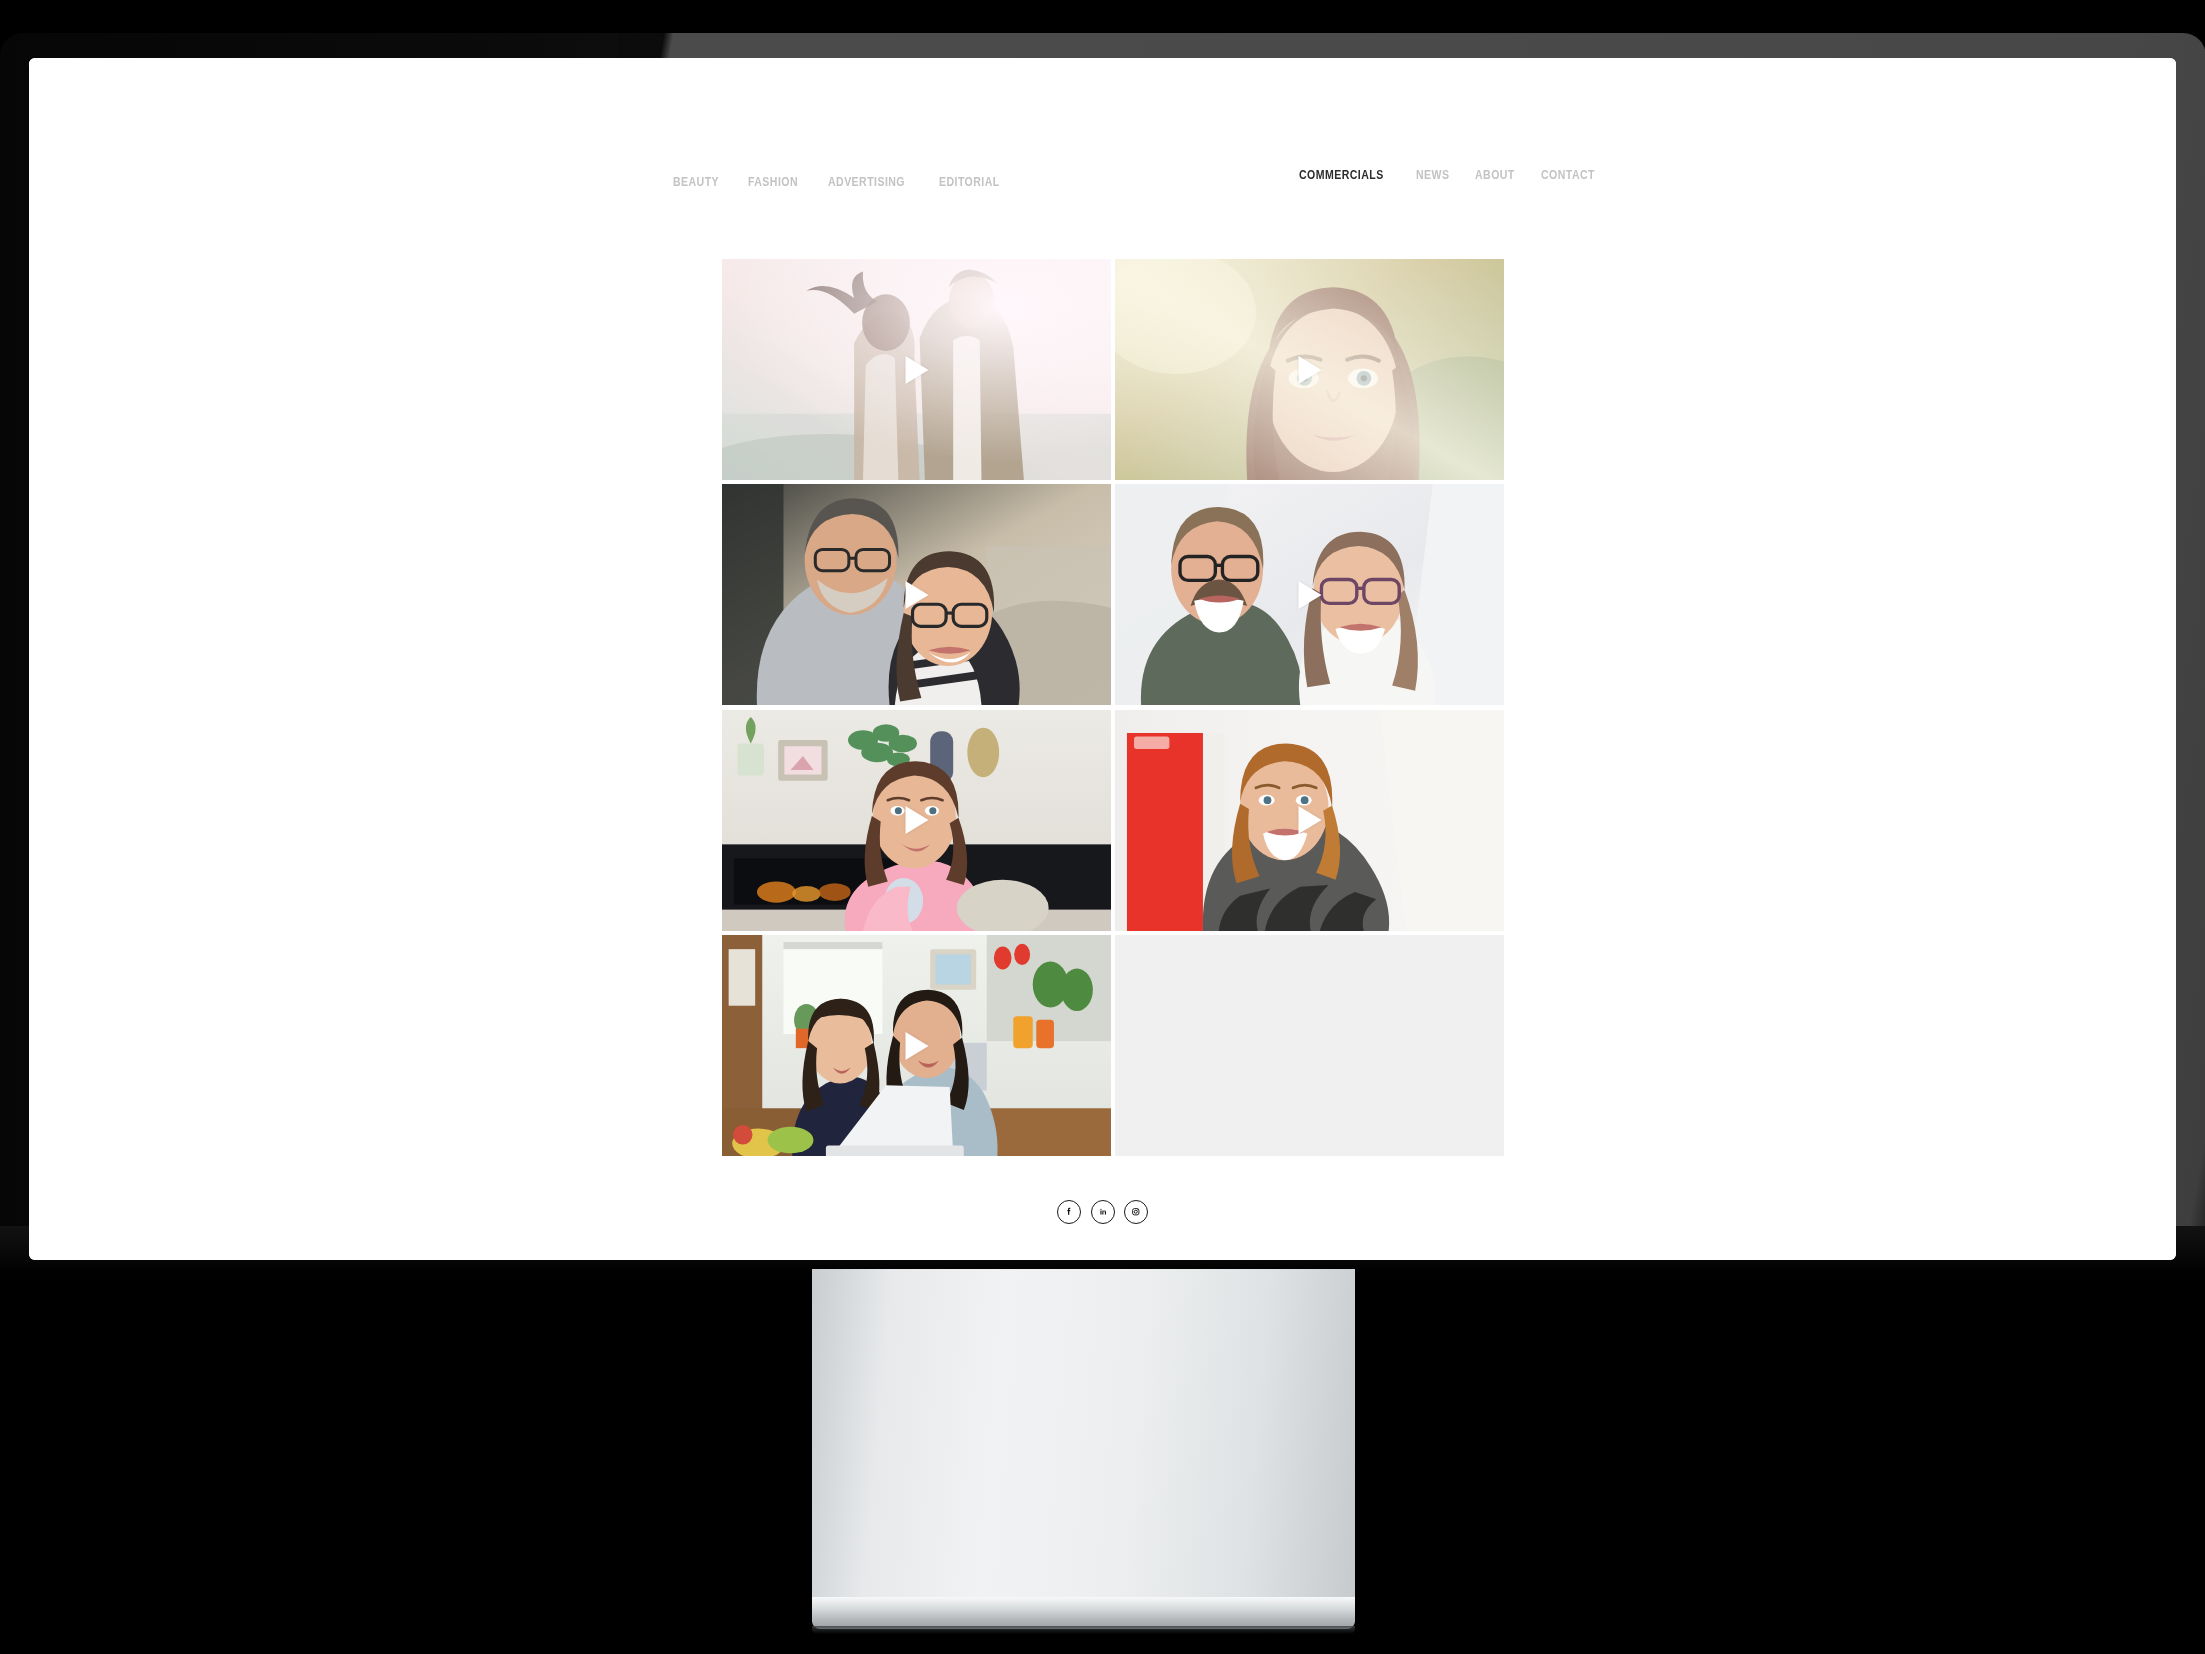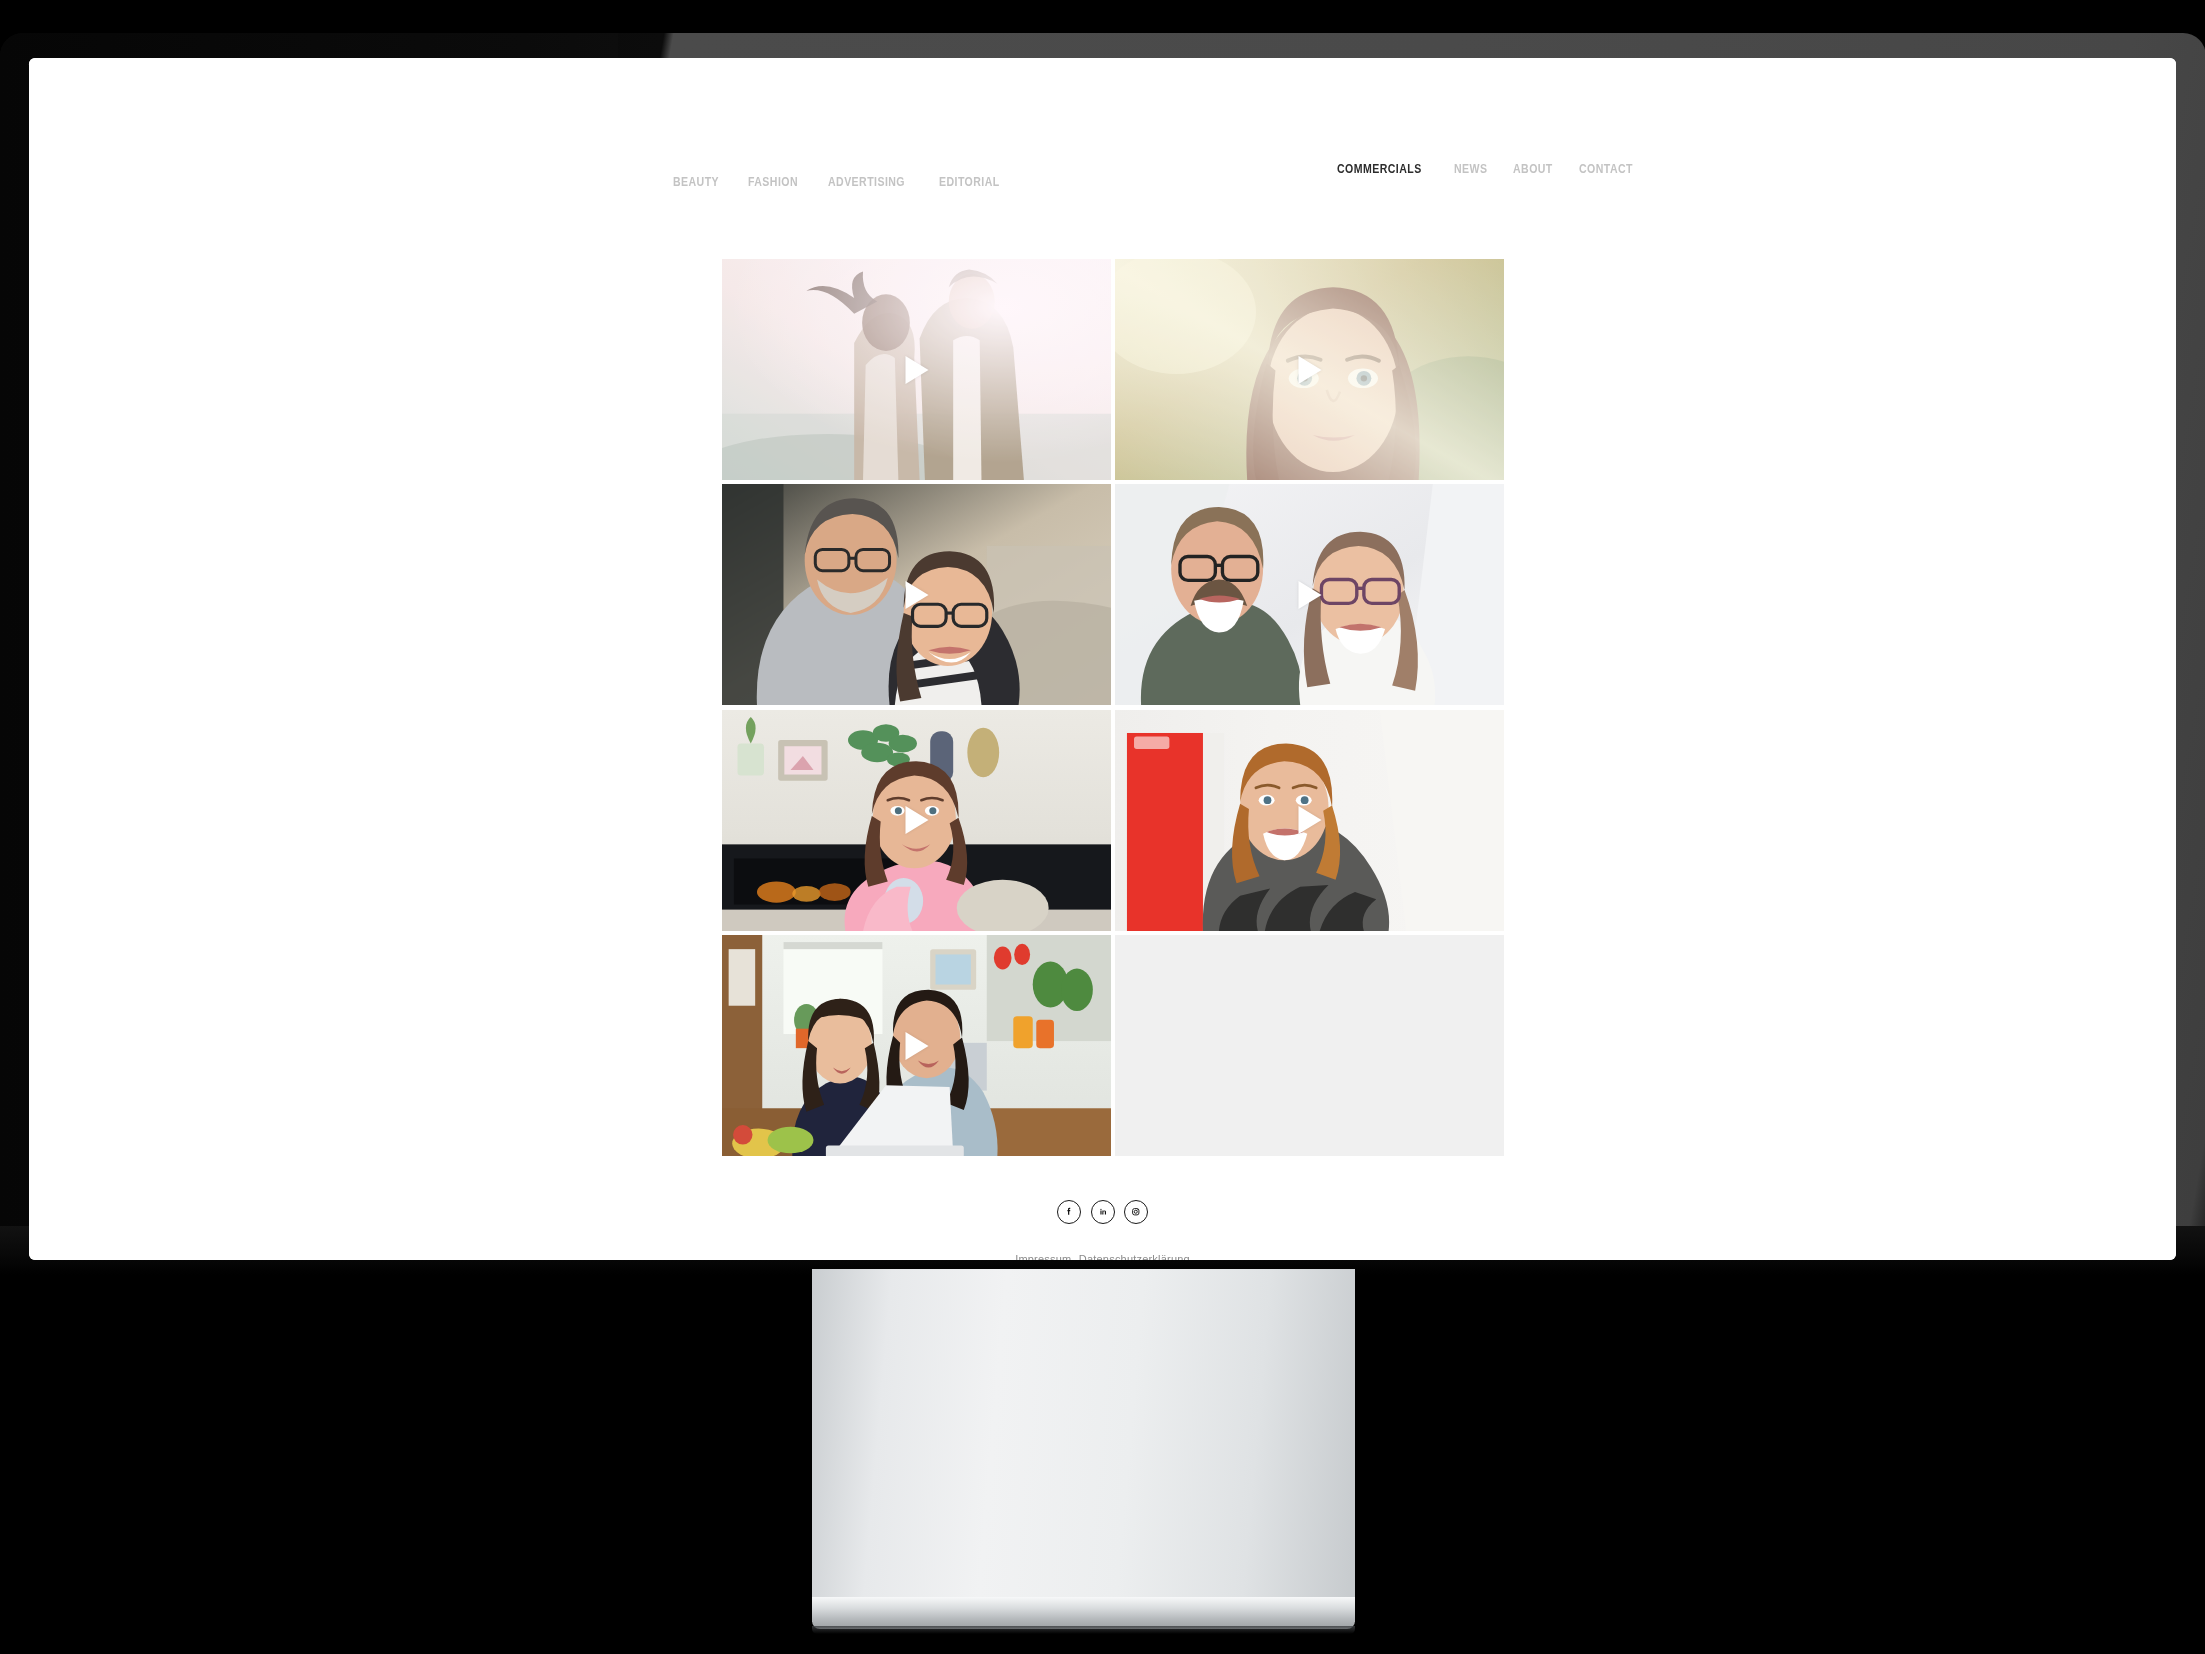--- a/index.html
+++ b/index.html
@@ -121,25 +121,24 @@
     position: absolute;
     left: 644px;
     top: 117px;
     display: flex;
     gap: 23px;
     align-items: flex-start;
   }
   .nav-right {
     position: absolute;
     left: 1270px;
-    top: 104px;
+    top: 110px;
     display: flex;
     gap: 21px;
     align-items: baseline;
-    margin-left: 38px;
   }
   .nav-link {
     font-family: "Liberation Sans", sans-serif;
     font-size: 12px;
     letter-spacing: 0.5px;
     color: #c3c3c3;
     text-decoration: none;
     white-space: nowrap;
     font-weight: 700;
     transform: scaleX(0.88);
@@ -590,23 +589,20 @@
           </a>
           <a href="#" class="social-btn">
             <svg width="11.5" height="11.5" viewBox="0 0 24 24">
               <rect x="5.4" y="5.4" width="13.2" height="13.2" rx="4" fill="none" stroke="#111" stroke-width="1.9"></rect>
               <circle cx="12" cy="12" r="3.2" fill="none" stroke="#111" stroke-width="1.9"></circle>
               <circle cx="16.3" cy="7.9" r="1.05" fill="#111"></circle>
             </svg>
           </a>
         </div>
 
-      <div class="legal">
-        <a href="#">Impressum</a><span class="sep">-</span><a href="#">Datenschutzerklärung</a>
-      </div>
 
     </div>
   </div>
 
   <div class="monitor-stand-neck"></div>
   <div class="monitor-stand-foot"></div>
   <div class="stand-foot-shadow"></div>
 
 </div>
 

